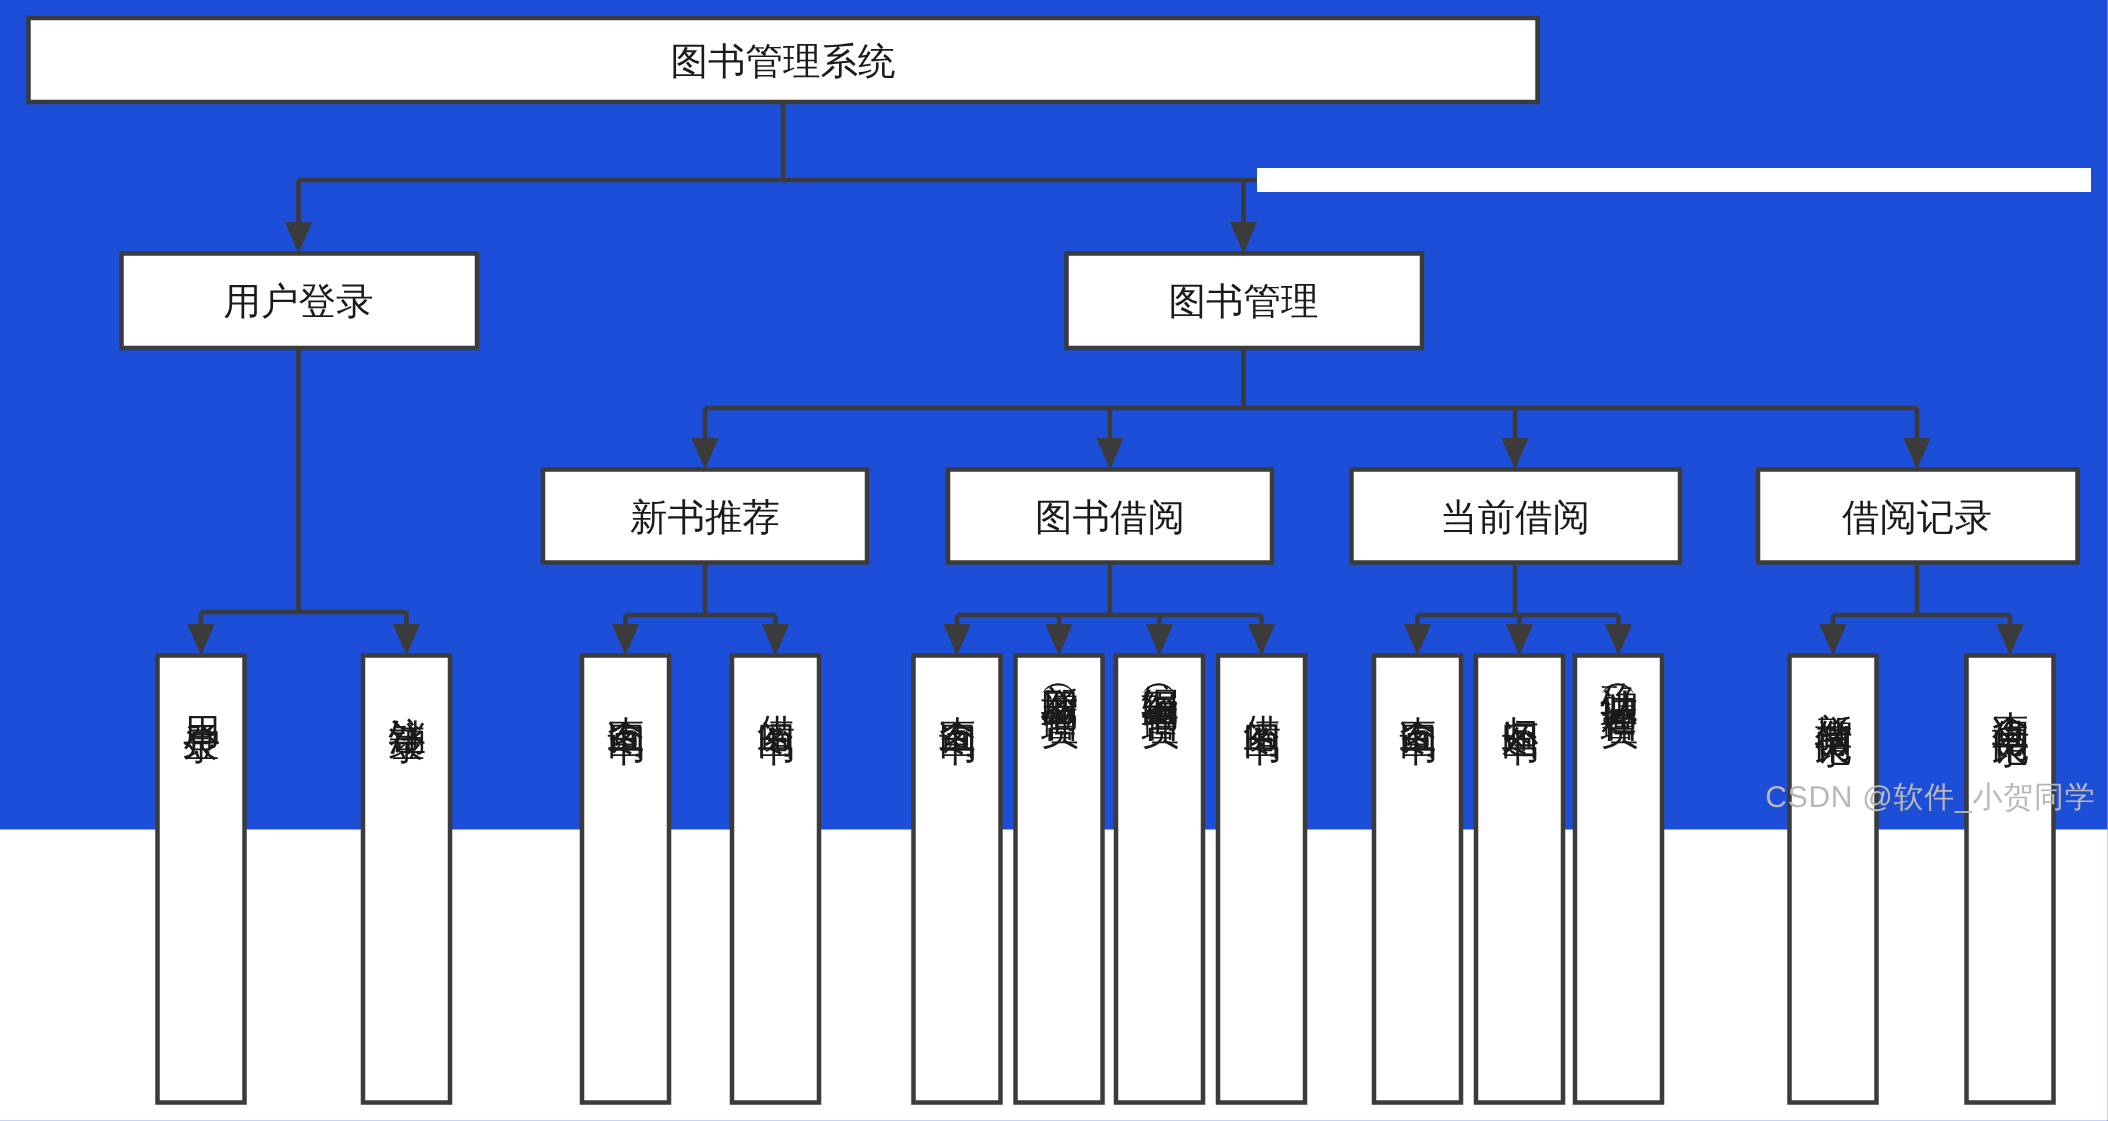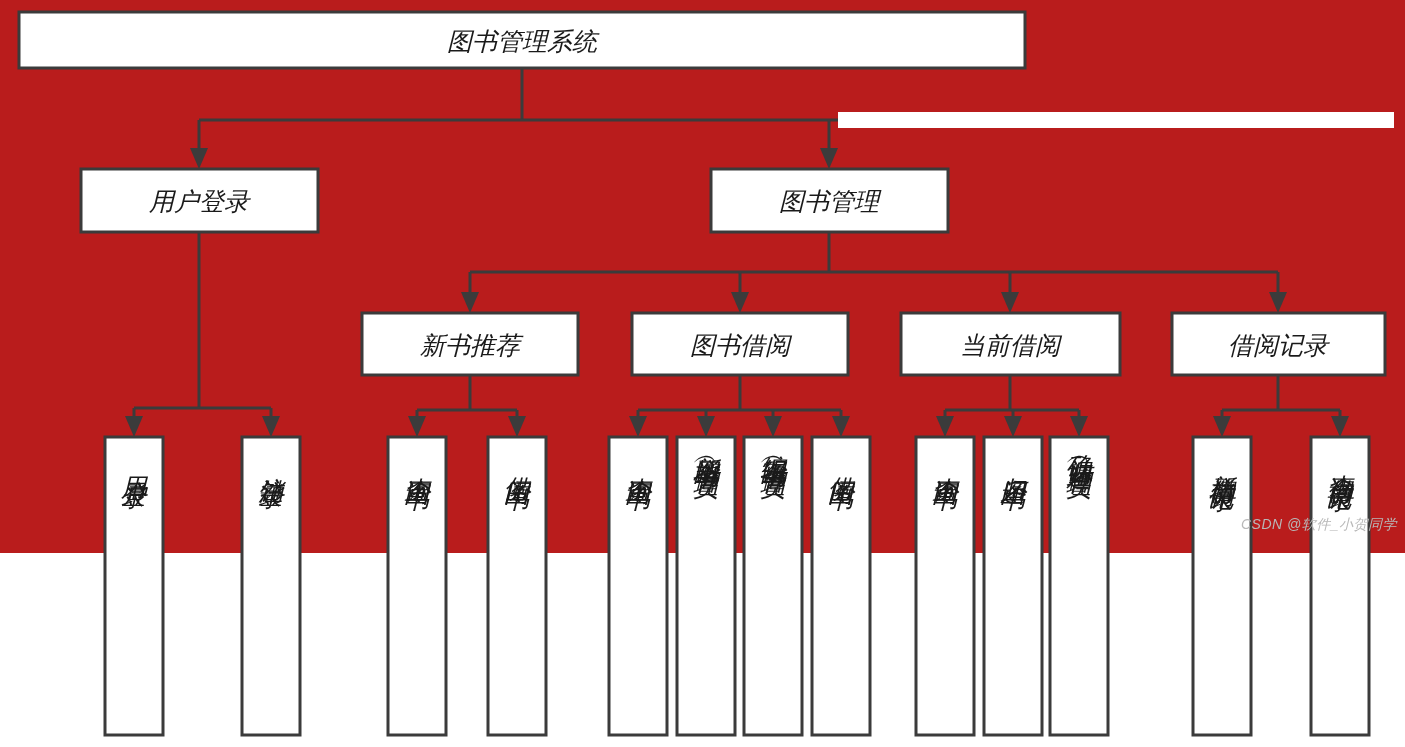--- a/index.html
+++ b/index.html
@@ -10,22 +10,21 @@
   body {
     width: 1405px;
     height: 747px;
     overflow: hidden;
     font-family: "Liberation Sans", "DejaVu Sans", sans-serif;
   }
   #diagram-root {
     position: relative;
     width: 1405px;
     height: 553px;
-    background: #b91c1c;
-    font-style: italic;
+    background: #1d4ed8;
   }
   svg.diagram {
     display: block;
     width: 1405px;
     height: 747px;
   }
   .node-box {
     fill: #ffffff;
     stroke: #3b3b3b;
     stroke-width: 3;
@@ -55,23 +54,23 @@
     text-anchor: middle;
     writing-mode: vertical-rl;
     text-orientation: upright;
     glyph-orientation-vertical: 0deg;
     letter-spacing: 3px;
     white-space: pre;
   }
   .watermark {
     position: absolute;
     right: 8px;
-    bottom: 19px;
-    font-family: "Liberation Sans", "DejaVu Sans", sans-serif;
-    font-size: 14px;
+    bottom: 8px;
+    font-family: "Liberation Sans", "DejaVu Sans", sans-serif;
+    font-size: 20px;
     color: #b8b8b8;
     letter-spacing: 0.5px;
     user-select: none;
     pointer-events: none;
   }
 </style>
 </head>
 <body>
 
 <div id="diagram-root">

